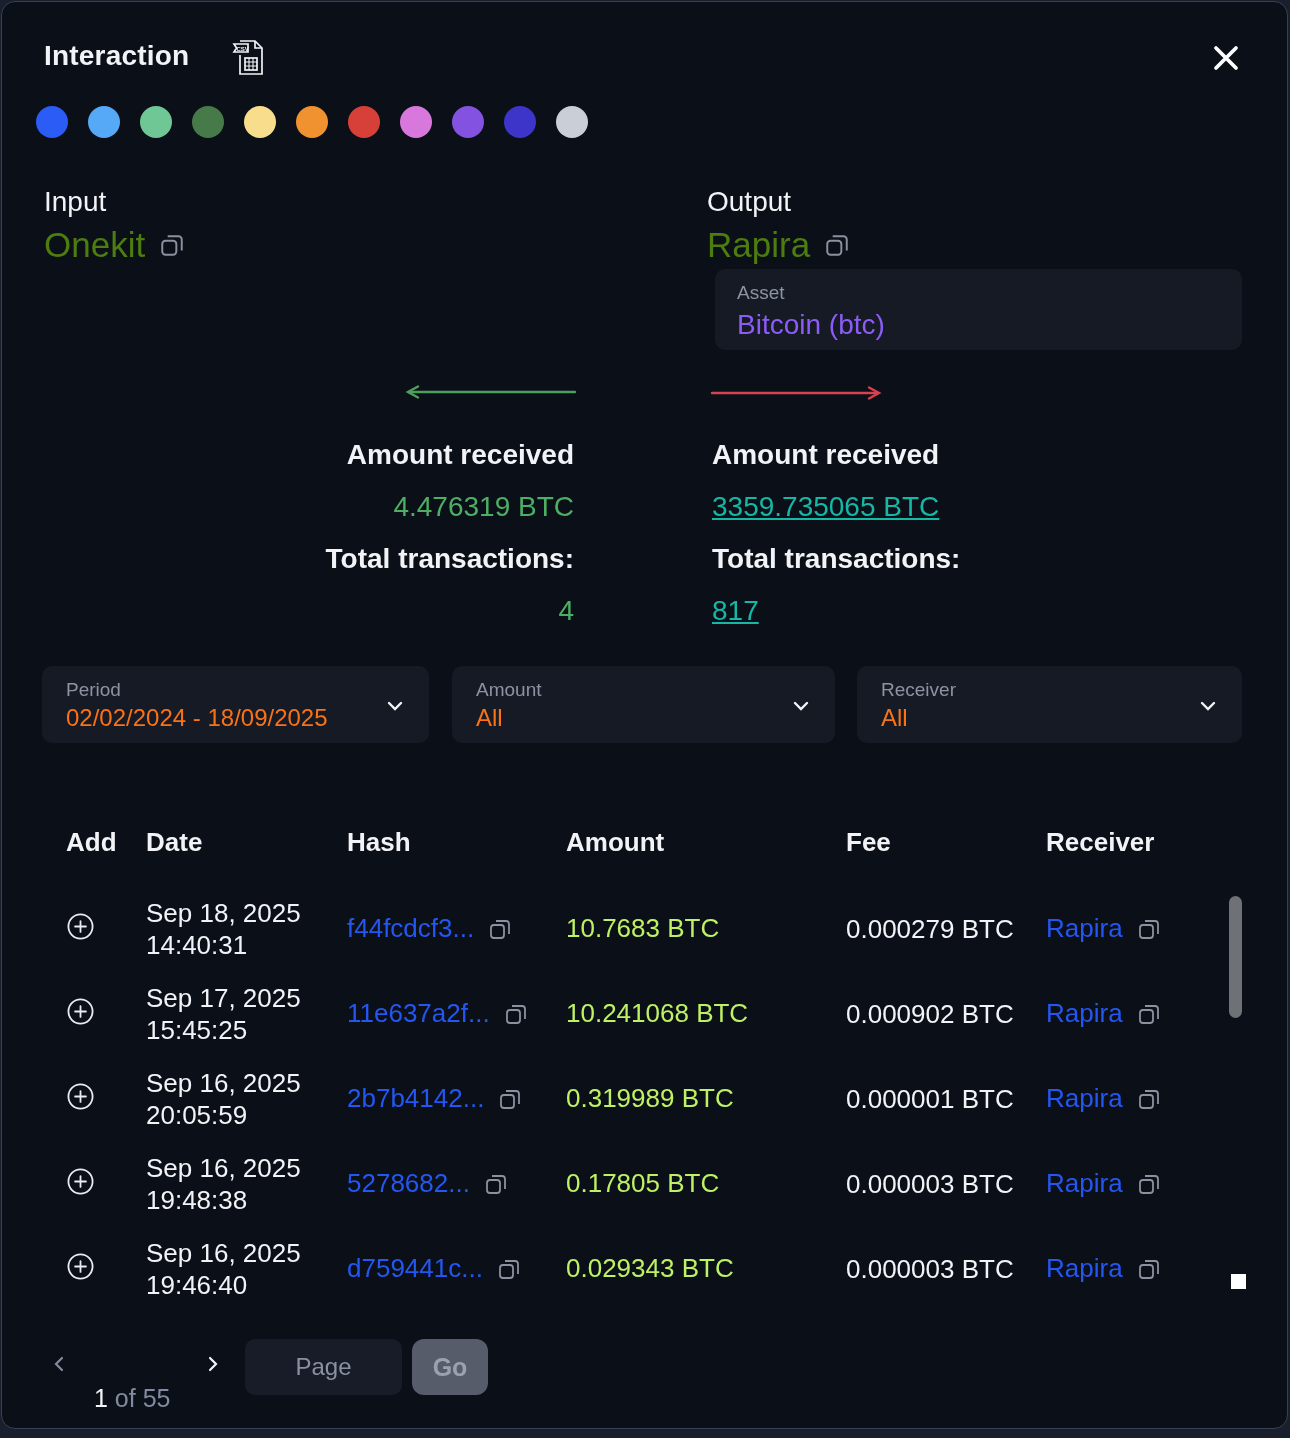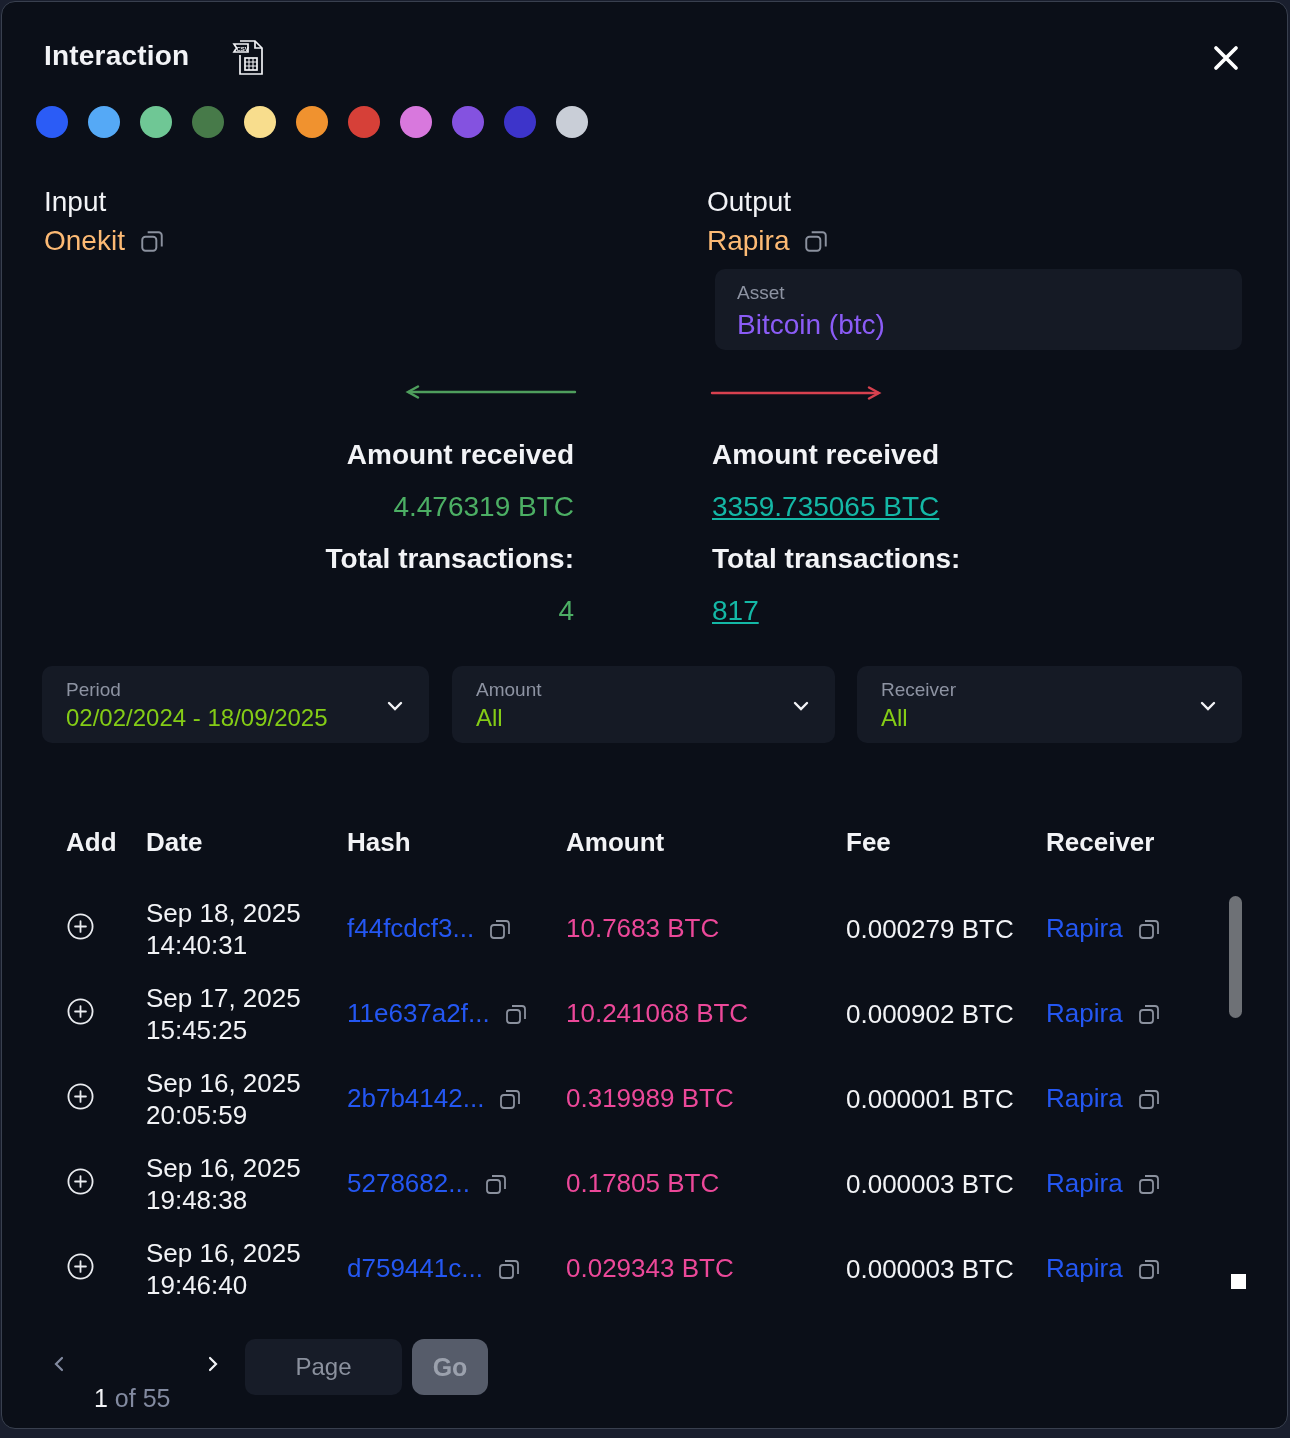--- a/index.html
+++ b/index.html
@@ -19,21 +19,21 @@
   .title { position:absolute; left:42px; top:38px; font-size:28px; font-weight:700; letter-spacing:.2px; }
   .csv-icon { position:absolute; left:228px; top:36px; width:36px; height:40px; cursor:pointer; }
   .close-btn { position:absolute; left:1206px; top:38px; width:36px; height:36px; cursor:pointer; display:flex; align-items:center; justify-content:center; }
   
   .dots { position:absolute; left:34px; top:104px; display:flex; gap:20px; }
   .dot { width:32px; height:32px; border-radius:50%; cursor:pointer; }
   
   .io-block { position:absolute; }
   .io-label { font-size:28px; color:#f2f3f6; }
   .io-linkrow { display:flex; align-items:center; gap:14px; margin-top:7px; }
-  .link { color:#fdba74; font-size:28px; text-decoration:none; cursor:pointer; }
+  .link { color:#4d7c0f; font-size:35px; text-decoration:none; cursor:pointer; }
   .copy-btn { background:none; border:none; cursor:pointer; display:inline-flex; padding:0; }
   
   .asset-box {
     position:absolute; left:713px; top:267px; width:527px; height:81px;
     background:#151a25; border-radius:10px; padding:13px 22px; cursor:pointer;
   }
   .field-label { font-size:19px; color:#8d93a2; }
   .asset-value { font-size:28px; color:#8b5cf6; margin-top:5px; }
   
   .arrow { position:absolute; width:172px; height:14px; }
@@ -47,35 +47,35 @@
   .green { color:#4caf64; }
   .red { color:#14b8a6;text-decoration:underline; }
   
   .filter-box {
     position:absolute; top:664px; height:77px; background:#151a25; border-radius:10px;
     padding:13px 24px; cursor:pointer;
   }
   .filter-period { left:40px; width:387px; }
   .filter-amount { left:450px; width:383px; }
   .filter-receiver { left:855px; width:385px; }
-  .filter-value { font-size:24px; color:#84cc16; margin-top:3px; white-space:nowrap; }
+  .filter-value { font-size:24px; color:#f97316; margin-top:3px; white-space:nowrap; }
   .filter-chevron { position:absolute; right:22px; top:28px; }
   
   .t-header, .t-row {
     display:grid; grid-template-columns:80px 201px 219px 280px 200px 1fr;
     align-items:center; padding-left:64px;
   }
   .t-header { position:absolute; left:0; top:818px; width:1248px; height:44px; }
   .t-header .th { font-size:26px; font-weight:700; }
   .rows-viewport { position:absolute; left:0; top:884px; width:1260px; height:408px; overflow:hidden; }
   .t-row { height:85px; }
   .cell-date { font-size:26px; line-height:32px; }
   .cell-hash, .cell-receiver { display:flex; align-items:center; gap:14px; }
   .hash-link, .receiver-link { color:#2457f2; font-size:26px; text-decoration:none; cursor:pointer; }
-  .cell-amount { font-size:26px; color:#ec4899; }
+  .cell-amount { font-size:26px; color:#bef264; }
   .cell-fee { font-size:26px; line-height:32px; width:135px; }
   .add-btn { background:none; border:none; cursor:pointer; display:inline-flex; padding:0; }
   
   .pager-prev { position:absolute; left:46px; top:1350px; cursor:pointer; }
   .pager-next { position:absolute; left:198px; top:1350px; cursor:pointer; }
   .pager-text { position:absolute; left:92px; top:1350px; font-size:25px; white-space:nowrap;margin-top:32px; }
   .pager-current { color:#f2f3f6; }
   .pager-of { color:#828aa0; }
   .page-input {
     position:absolute; left:243px; top:1337px; width:157px; height:56px;

